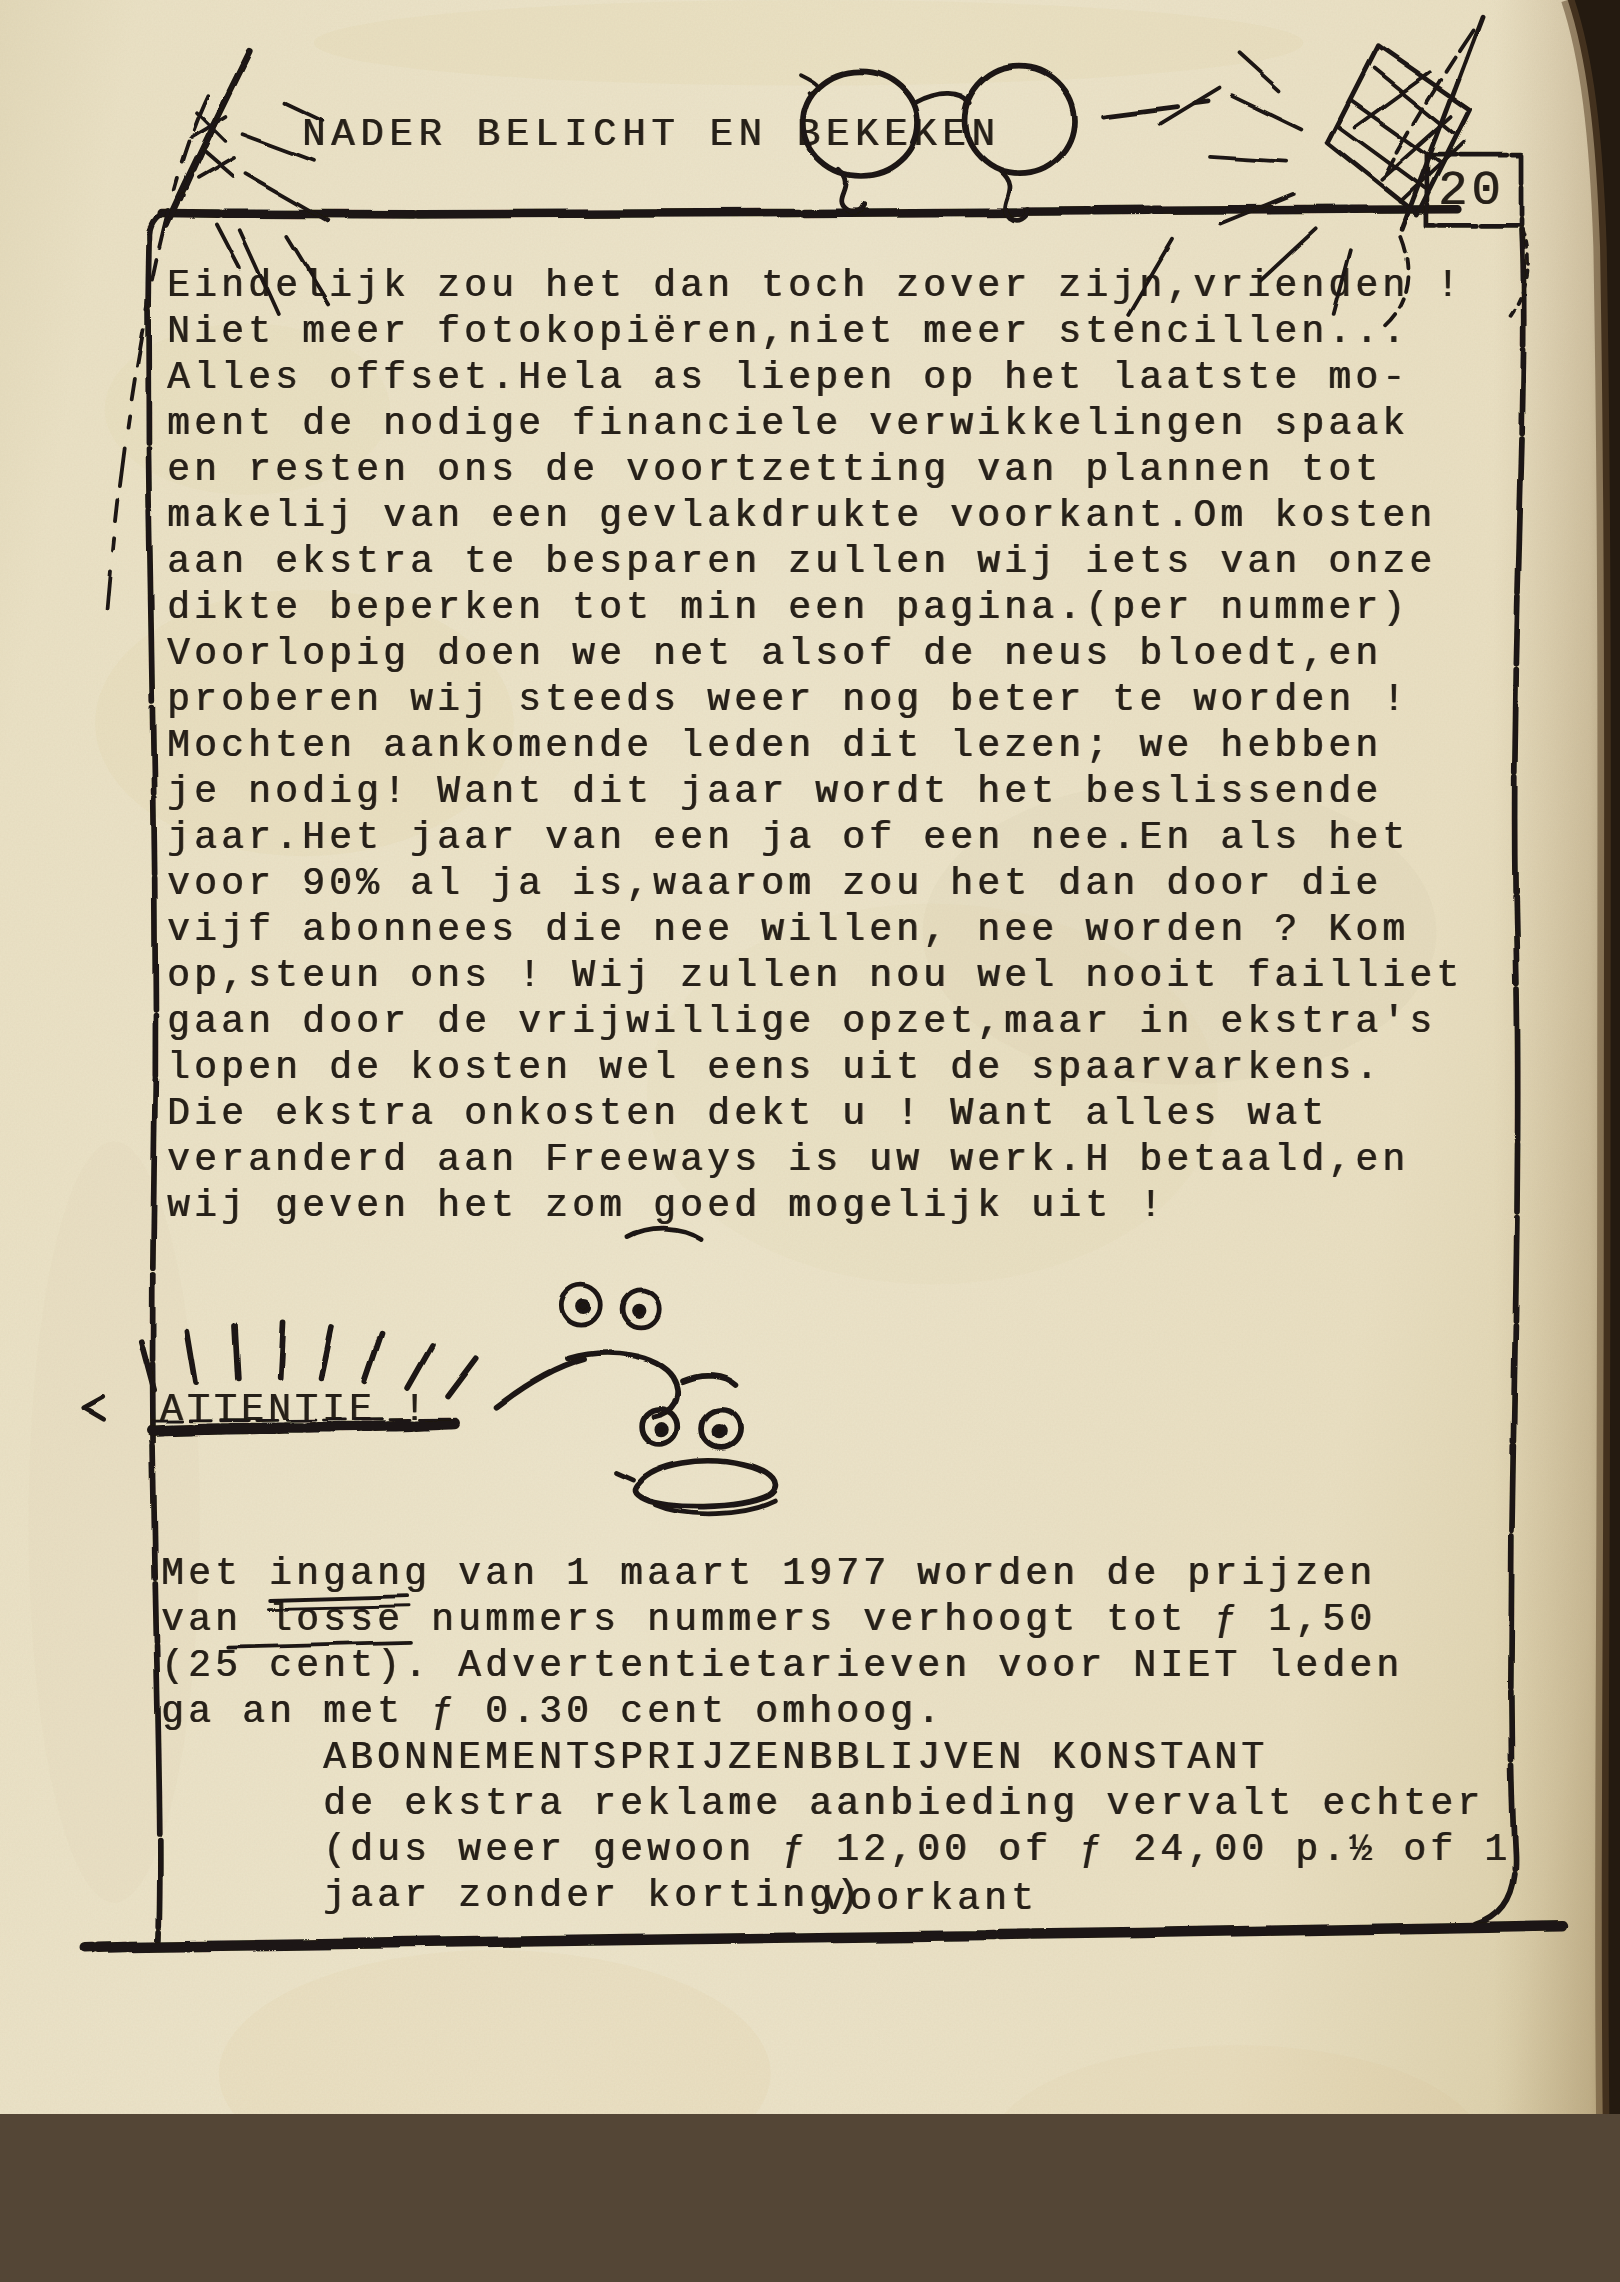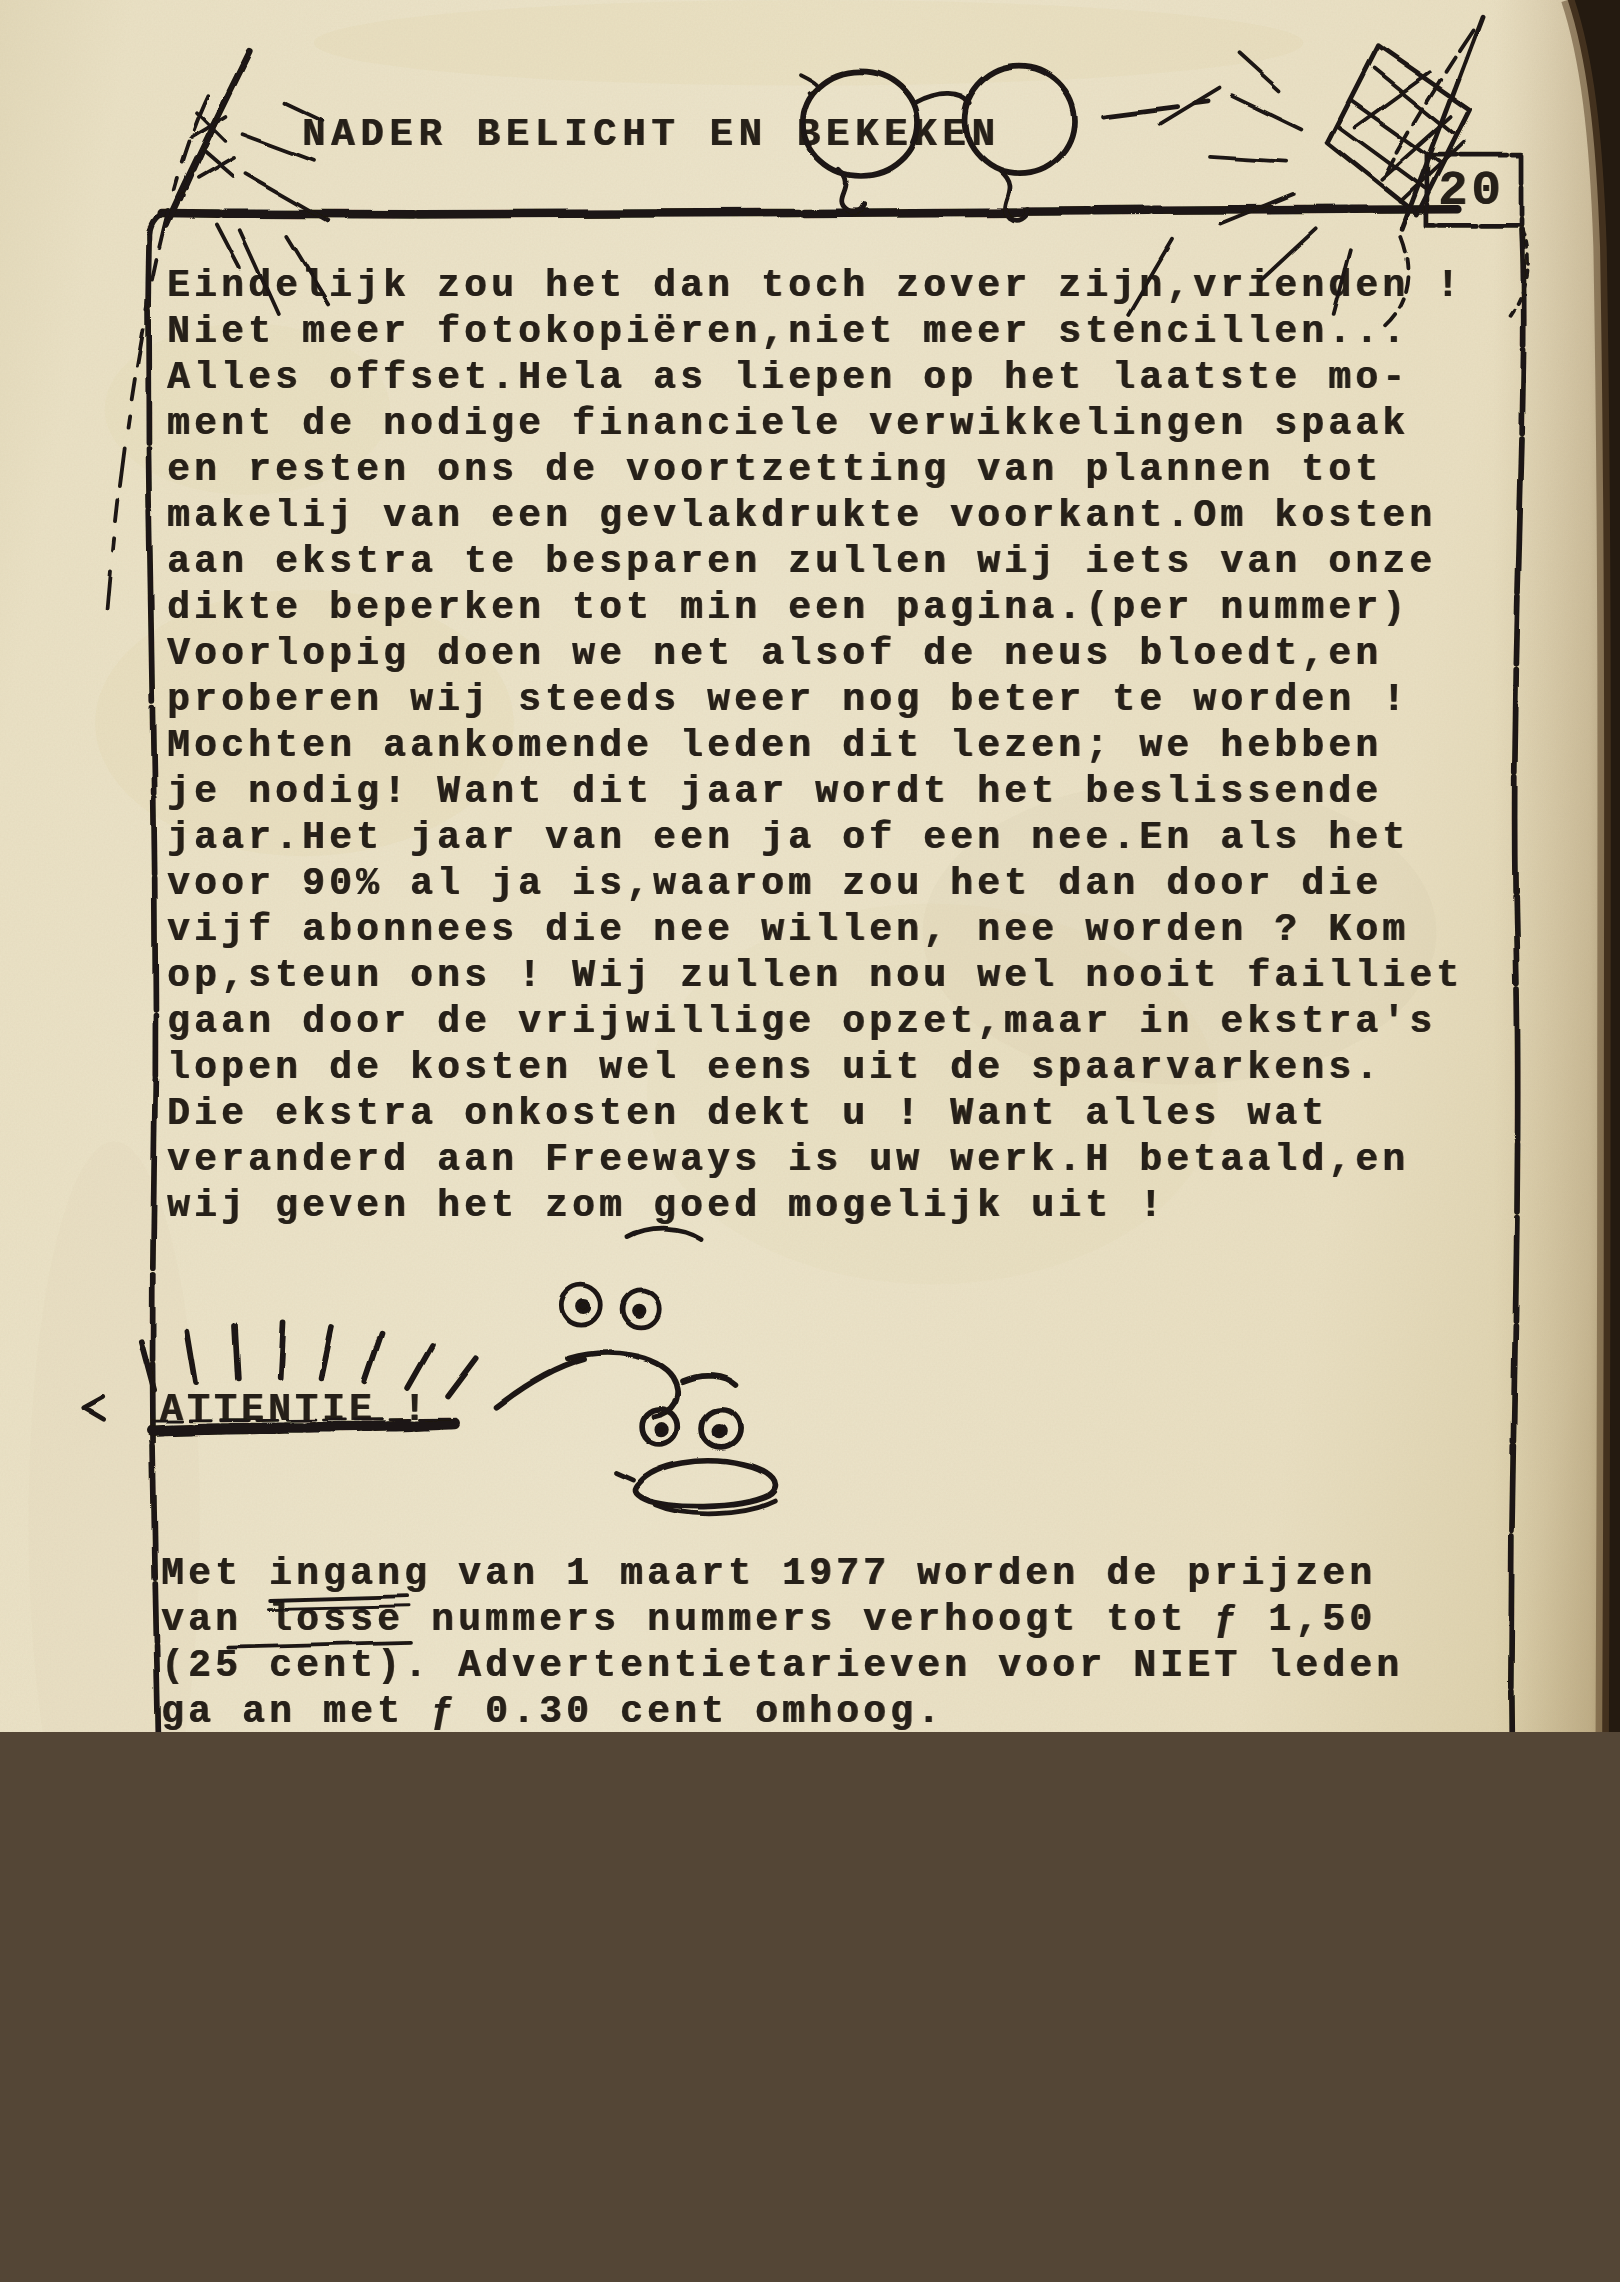--- a/index.html
+++ b/index.html
@@ -1,21 +1,20 @@
 <!DOCTYPE html>
 <html style="font-size:15px"><head>
 <meta charset="utf-8">
 <style>
   html,body{margin:0;padding:0;background:#544636;}
   .page{
-    position:relative;width:1621px;height:1732px;overflow:hidden;
+    position:relative;width:1621px;height:2114px;overflow:hidden;
     background:linear-gradient(100deg,#e2d8b9 0%,#eae1c5 7%,#ece4cb 45%,#e9dfc2 80%,#ddd1ad 94%,#cdbf97 100%);
     font-family:"Liberation Mono","DejaVu Sans Mono",monospace;
     color:#262019;
-    font-weight:bold;
   }
   .paper-layer,.ink-layer{position:absolute;left:0;top:0;pointer-events:none;}
   .ink-layer{z-index:5;}
   .paper-layer{z-index:1;}
   .txt{
     position:absolute;z-index:3;white-space:pre;
     font-size:38px;line-height:46px;letter-spacing:4.2px;
     text-shadow:0.8px 0.4px 0 rgba(44,36,26,0.8), -0.3px 0 0 rgba(44,36,26,0.35);
   }
   .title{left:302px;top:112px;font-size:39px;letter-spacing:5.7px;}

